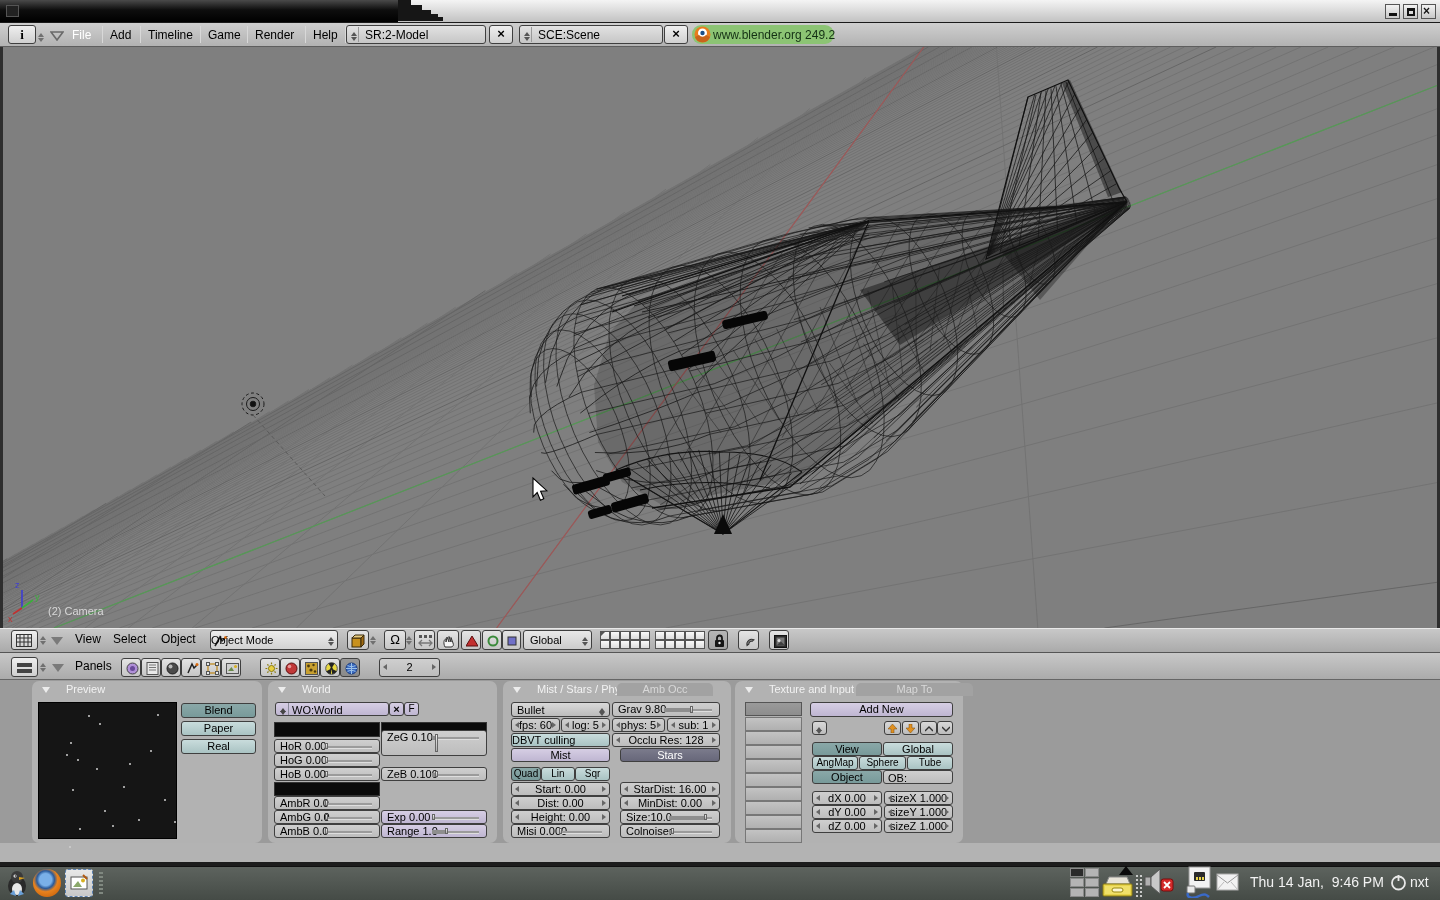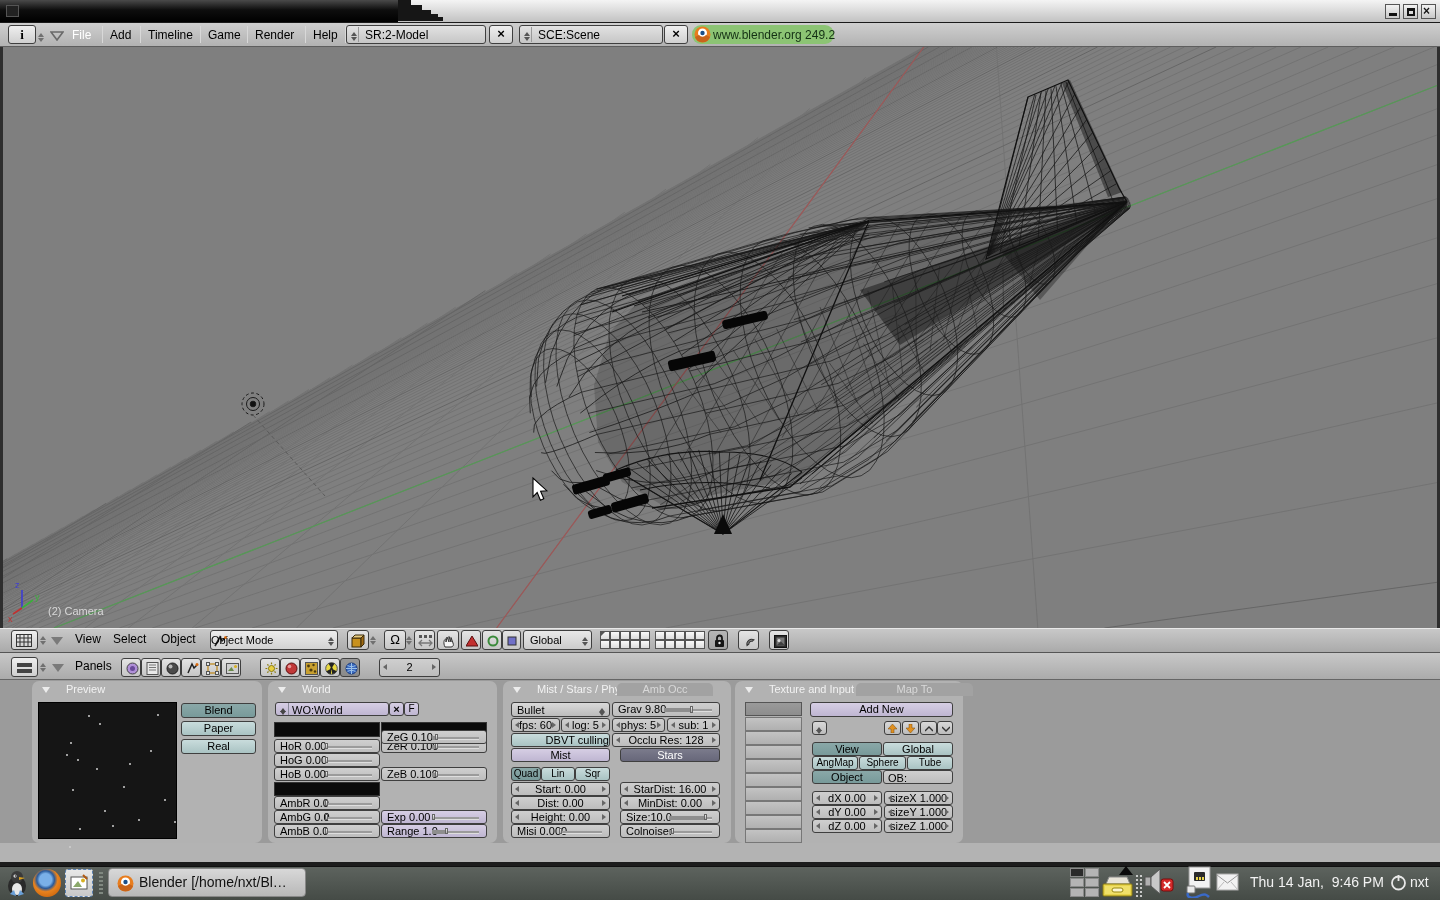--- a/index.html
+++ b/index.html
@@ -396,21 +396,21 @@
       <span style="position:absolute;left:5px">HoB 0.00</span>
       <span style="position:absolute;left:50px;right:7px;top:6px;height:2px;background:#9b9b9b;box-shadow:0 1px 0 #dedede"></span>
       <span style="position:absolute;left:50px;top:3px;bottom:3px;width:3px;background:linear-gradient(#f0f0f0,#b0b0b0);border:1px solid #666"></span>
     </div>
     <div style="position:absolute;left:381px;top:739px;width:106px;height:14px;background:linear-gradient(#cfcfcf,#bdbdbd);border:1px solid #3f3f3f;border-radius:3px;box-sizing:border-box;font-size:11px;line-height:12px;white-space:nowrap;">
       <span style="position:absolute;left:5px">ZeR 0.100</span>
       <span style="position:absolute;left:50px;right:7px;top:6px;height:2px;background:#9b9b9b;box-shadow:0 1px 0 #dedede"></span>
       <span style="position:absolute;left:50px;width:3px;top:5px;height:4px;background:#8e8e8e"></span>
       <span style="position:absolute;left:53px;top:3px;bottom:3px;width:3px;background:linear-gradient(#f0f0f0,#b0b0b0);border:1px solid #666"></span>
     </div>
-    <div style="position:absolute;left:381px;top:730px;width:106px;height:14px;background:linear-gradient(#cfcfcf,#bdbdbd);border:1px solid #3f3f3f;border-radius:3px;box-sizing:border-box;font-size:11px;line-height:12px;white-space:nowrap;">
+    <div style="position:absolute;left:381px;top:730px;width:106px;height:26px;background:linear-gradient(#cfcfcf,#bdbdbd);border:1px solid #3f3f3f;border-radius:3px;box-sizing:border-box;font-size:11px;line-height:12px;white-space:nowrap;">
       <span style="position:absolute;left:5px">ZeG 0.10</span>
       <span style="position:absolute;left:50px;right:7px;top:6px;height:2px;background:#9b9b9b;box-shadow:0 1px 0 #dedede"></span>
       <span style="position:absolute;left:50px;width:3px;top:5px;height:4px;background:#8e8e8e"></span>
       <span style="position:absolute;left:53px;top:3px;bottom:3px;width:3px;background:linear-gradient(#f0f0f0,#b0b0b0);border:1px solid #666"></span>
     </div>
     <div style="position:absolute;left:381px;top:767px;width:106px;height:14px;background:linear-gradient(#cfcfcf,#bdbdbd);border:1px solid #3f3f3f;border-radius:3px;box-sizing:border-box;font-size:11px;line-height:12px;white-space:nowrap;">
       <span style="position:absolute;left:5px">ZeB 0.100</span>
       <span style="position:absolute;left:50px;right:7px;top:6px;height:2px;background:#9b9b9b;box-shadow:0 1px 0 #dedede"></span>
       <span style="position:absolute;left:50px;width:3px;top:5px;height:4px;background:#8e8e8e"></span>
       <span style="position:absolute;left:53px;top:3px;bottom:3px;width:3px;background:linear-gradient(#f0f0f0,#b0b0b0);border:1px solid #666"></span>
@@ -456,21 +456,21 @@
     <div style="position:absolute;left:612px;top:702px;width:108px;height:15px;background:linear-gradient(#cfcfcf,#bdbdbd);border:1px solid #3f3f3f;border-radius:3px;box-sizing:border-box;font-size:11px;line-height:13px;white-space:nowrap;">
       <span style="position:absolute;left:5px">Grav 9.80</span>
       <span style="position:absolute;left:51px;right:7px;top:6px;height:2px;background:#9b9b9b;box-shadow:0 1px 0 #dedede"></span>
       <span style="position:absolute;left:51px;width:26px;top:5px;height:4px;background:#8e8e8e"></span>
       <span style="position:absolute;left:77px;top:3px;bottom:3px;width:3px;background:linear-gradient(#f0f0f0,#b0b0b0);border:1px solid #666"></span>
     </div>
     <div style="position:absolute;left:511px;top:718px;width:49px;height:14px;background:linear-gradient(#cfcfcf,#bdbdbd);border:1px solid #3f3f3f;border-radius:3px;box-sizing:border-box;font-size:11px;text-align:center;line-height:12px;white-space:nowrap;"><span style="position:absolute;left:3px;top:3px;width:0;height:0;border:3px solid transparent;border-right:4px solid #666;border-left:none"></span><span style="position:absolute;right:3px;top:3px;width:0;height:0;border:3px solid transparent;border-left:4px solid #666;border-right:none"></span>fps: 60</div>
     <div style="position:absolute;left:561px;top:718px;width:49px;height:14px;background:linear-gradient(#cfcfcf,#bdbdbd);border:1px solid #3f3f3f;border-radius:3px;box-sizing:border-box;font-size:11px;text-align:center;line-height:12px;white-space:nowrap;"><span style="position:absolute;left:3px;top:3px;width:0;height:0;border:3px solid transparent;border-right:4px solid #666;border-left:none"></span><span style="position:absolute;right:3px;top:3px;width:0;height:0;border:3px solid transparent;border-left:4px solid #666;border-right:none"></span>log: 5</div>
     <div style="position:absolute;left:612px;top:718px;width:53px;height:14px;background:linear-gradient(#cfcfcf,#bdbdbd);border:1px solid #3f3f3f;border-radius:3px;box-sizing:border-box;font-size:11px;text-align:center;line-height:12px;white-space:nowrap;"><span style="position:absolute;left:3px;top:3px;width:0;height:0;border:3px solid transparent;border-right:4px solid #666;border-left:none"></span><span style="position:absolute;right:3px;top:3px;width:0;height:0;border:3px solid transparent;border-left:4px solid #666;border-right:none"></span>phys: 5</div>
     <div style="position:absolute;left:667px;top:718px;width:53px;height:14px;background:linear-gradient(#cfcfcf,#bdbdbd);border:1px solid #3f3f3f;border-radius:3px;box-sizing:border-box;font-size:11px;text-align:center;line-height:12px;white-space:nowrap;"><span style="position:absolute;left:3px;top:3px;width:0;height:0;border:3px solid transparent;border-right:4px solid #666;border-left:none"></span><span style="position:absolute;right:3px;top:3px;width:0;height:0;border:3px solid transparent;border-left:4px solid #666;border-right:none"></span>sub: 1</div>
-    <div style="position:absolute;left:511px;top:733px;width:99px;height:14px;background:linear-gradient(#c9dcdc,#a9c3c3);border:1px solid #3f3f3f;border-radius:3px;box-sizing:border-box;border-radius:3px;font-size:11px;color:#000;text-align:right;line-height:12px;white-space:nowrap;overflow:hidden;">DBVT culling</div>
+    <div style="position:absolute;left:511px;top:733px;width:99px;height:14px;background:linear-gradient(#c9dcdc,#a9c3c3);border:1px solid #3f3f3f;border-radius:3px;box-sizing:border-box;border-radius:3px;font-size:11px;color:#000;text-align:left;line-height:12px;white-space:nowrap;overflow:hidden;">DBVT culling</div>
     <div style="position:absolute;left:612px;top:733px;width:108px;height:14px;background:linear-gradient(#cfcfcf,#bdbdbd);border:1px solid #3f3f3f;border-radius:3px;box-sizing:border-box;font-size:11px;text-align:center;line-height:12px;white-space:nowrap;"><span style="position:absolute;left:3px;top:3px;width:0;height:0;border:3px solid transparent;border-right:4px solid #666;border-left:none"></span><span style="position:absolute;right:3px;top:3px;width:0;height:0;border:3px solid transparent;border-left:4px solid #666;border-right:none"></span>Occlu Res: 128</div>
     <div style="position:absolute;left:511px;top:748px;width:99px;height:14px;background:linear-gradient(#d6cee4,#bfb6d2);border:1px solid #3f3f3f;border-radius:3px;box-sizing:border-box;border-radius:3px;font-size:11px;color:#000;text-align:center;line-height:12px;white-space:nowrap;overflow:hidden;">Mist</div>
     <div style="position:absolute;left:620px;top:748px;width:100px;height:14px;background:linear-gradient(#7b7b8c,#67677a);border:1px solid #3f3f3f;border-radius:3px;box-sizing:border-box;border-radius:3px;font-size:11px;color:#fff;text-align:center;line-height:12px;white-space:nowrap;overflow:hidden;">Stars</div>
     <div style="position:absolute;left:511px;top:767px;width:30px;height:14px;background:linear-gradient(#8aa8a8,#789a9a);border:1px solid #3f3f3f;border-radius:3px;box-sizing:border-box;border-radius:3px;font-size:10px;color:#000;text-align:center;line-height:12px;white-space:nowrap;overflow:hidden;">Quad</div>
     <div style="position:absolute;left:541px;top:767px;width:34px;height:14px;background:linear-gradient(#c9dcdc,#a9c3c3);border:1px solid #3f3f3f;border-radius:3px;box-sizing:border-box;border-radius:3px;font-size:10px;color:#000;text-align:center;line-height:12px;white-space:nowrap;overflow:hidden;">Lin</div>
     <div style="position:absolute;left:575px;top:767px;width:35px;height:14px;background:linear-gradient(#c9dcdc,#a9c3c3);border:1px solid #3f3f3f;border-radius:3px;box-sizing:border-box;border-radius:3px;font-size:10px;color:#000;text-align:center;line-height:12px;white-space:nowrap;overflow:hidden;">Sqr</div>
     <div style="position:absolute;left:511px;top:782px;width:99px;height:14px;background:linear-gradient(#cfcfcf,#bdbdbd);border:1px solid #3f3f3f;border-radius:3px;box-sizing:border-box;font-size:11px;text-align:center;line-height:12px;white-space:nowrap;"><span style="position:absolute;left:3px;top:3px;width:0;height:0;border:3px solid transparent;border-right:4px solid #666;border-left:none"></span><span style="position:absolute;right:3px;top:3px;width:0;height:0;border:3px solid transparent;border-left:4px solid #666;border-right:none"></span>Start: 0.00</div>
     <div style="position:absolute;left:511px;top:796px;width:99px;height:14px;background:linear-gradient(#cfcfcf,#bdbdbd);border:1px solid #3f3f3f;border-radius:3px;box-sizing:border-box;font-size:11px;text-align:center;line-height:12px;white-space:nowrap;"><span style="position:absolute;left:3px;top:3px;width:0;height:0;border:3px solid transparent;border-right:4px solid #666;border-left:none"></span><span style="position:absolute;right:3px;top:3px;width:0;height:0;border:3px solid transparent;border-left:4px solid #666;border-right:none"></span>Dist: 0.00</div>
     <div style="position:absolute;left:511px;top:810px;width:99px;height:14px;background:linear-gradient(#cfcfcf,#bdbdbd);border:1px solid #3f3f3f;border-radius:3px;box-sizing:border-box;font-size:11px;text-align:center;line-height:12px;white-space:nowrap;"><span style="position:absolute;left:3px;top:3px;width:0;height:0;border:3px solid transparent;border-right:4px solid #666;border-left:none"></span><span style="position:absolute;right:3px;top:3px;width:0;height:0;border:3px solid transparent;border-left:4px solid #666;border-right:none"></span>Height: 0.00</div>
     <div style="position:absolute;left:511px;top:824px;width:99px;height:14px;background:linear-gradient(#cfcfcf,#bdbdbd);border:1px solid #3f3f3f;border-radius:3px;box-sizing:border-box;font-size:11px;line-height:12px;white-space:nowrap;">
@@ -562,29 +562,20 @@
     <div style="position:absolute;left:33px;top:869px;width:28px;height:28px;border-radius:50%;background:radial-gradient(circle at 45% 38%,#7ab0e8 0 26%,#2a5a9a 38%,#e8821e 52%,#d06a10 78%,#a84e08);"></div>
     <div style="position:absolute;left:65px;top:869px;width:28px;height:28px;background:linear-gradient(#e8e8e8,#c8c8c8);border:1px dashed #5a80b0;border-radius:3px;">
       <svg style="position:absolute;left:4px;top:4px" width="18" height="18" viewBox="0 0 18 18">
         <rect x="1" y="3" width="16" height="12" fill="#fff" stroke="#555"></rect>
         <polygon points="3,13 8,7 12,13" fill="#8aa86a"></polygon>
         <circle cx="13" cy="6.5" r="2" fill="#d8b020"></circle>
         <path d="M13 1 L17 5" stroke="#b05a10" stroke-width="2"></path>
       </svg>
     </div>
     <div style="position:absolute;left:99px;top:872px;width:5px;height:22px;background:repeating-linear-gradient(#808880 0 2px,transparent 2px 4px);width:4px;"></div>
-    <div style="position:absolute;left:108px;top:868px;width:198px;height:29px;background:linear-gradient(#d8d8d8,#b8b8b8);border:1px solid #888;border-radius:4px;">
-      <svg style="position:absolute;left:8px;top:6px" width="17" height="17" viewBox="0 0 17 17">
-        <circle cx="8.5" cy="8.5" r="8" fill="#e87d1e"></circle>
-        <circle cx="8.5" cy="7" r="4.5" fill="#fff"></circle>
-        <circle cx="8.5" cy="7" r="2.2" fill="#1a4f8a"></circle>
-        <path d="M1 11 A8 8 0 0 0 16 11 L12 9 A4.5 4.5 0 0 1 5 9 Z" fill="#c8641a"></path>
-      </svg>
-      <span style="position:absolute;left:30px;top:5px;font-size:14px;color:#111">Blender [/home/nxt/Bl…</span>
-    </div>
     <div style="position:absolute;left:1070px;top:868px;width:32px;height:30px;">
       <span style="position:absolute;left:0px;top:0px;width:14px;height:9px;background:#2a2a2a;border:1px solid #8a8a8a"></span>
       <span style="position:absolute;left:15px;top:0px;width:14px;height:9px;background:#b4b4b4;border:1px solid #8a8a8a"></span>
       <span style="position:absolute;left:0px;top:10px;width:14px;height:9px;background:#b4b4b4;border:1px solid #8a8a8a"></span>
       <span style="position:absolute;left:15px;top:10px;width:14px;height:9px;background:#b4b4b4;border:1px solid #8a8a8a"></span>
       <span style="position:absolute;left:0px;top:20px;width:14px;height:9px;background:#b4b4b4;border:1px solid #8a8a8a"></span>
       <span style="position:absolute;left:15px;top:20px;width:14px;height:9px;background:#b4b4b4;border:1px solid #8a8a8a"></span>
     </div>
     <svg style="position:absolute;left:1118px;top:866px" width="16" height="10" viewBox="0 0 16 10">
       <polygon points="8,0 15,9 1,9" fill="#0a0a0a"></polygon>

